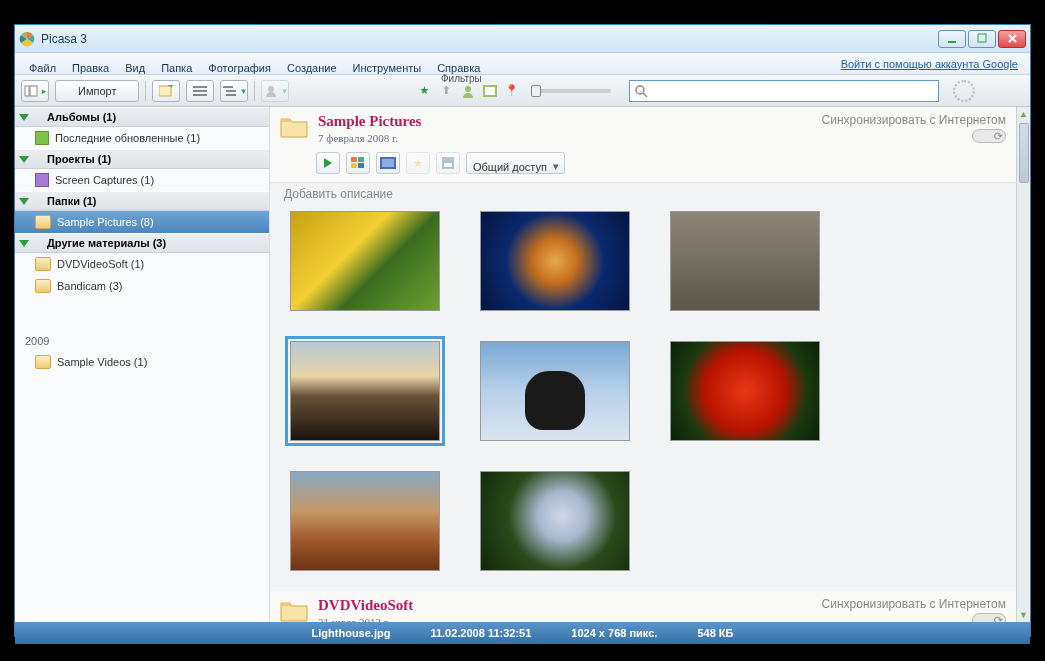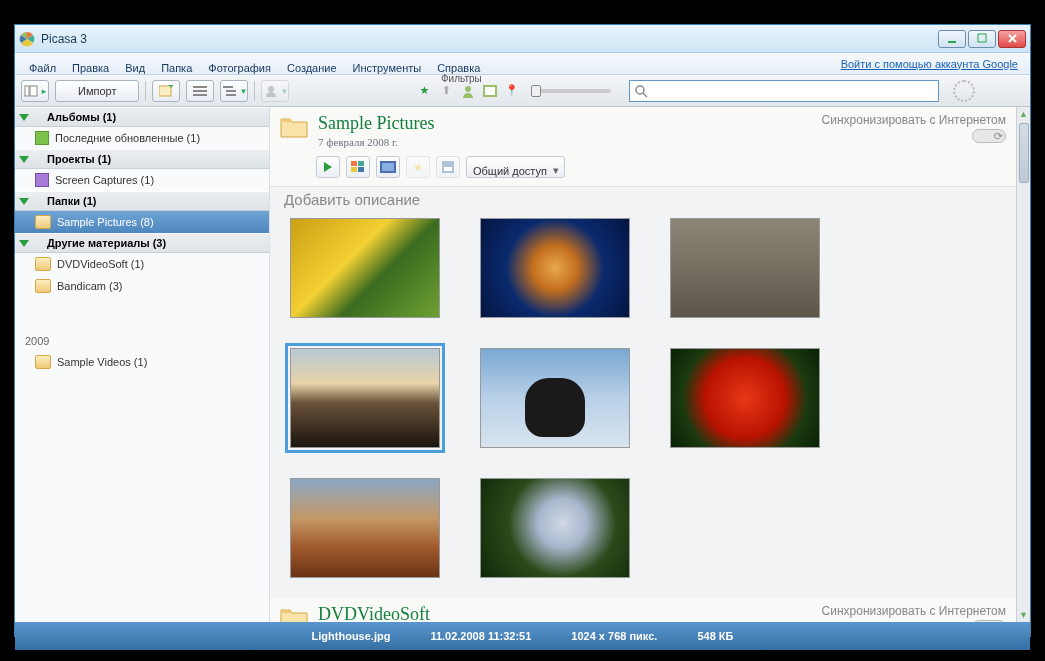--- a/index.html
+++ b/index.html
@@ -41,34 +41,34 @@
 .purple-box { background: #a87bd6; border: 1px solid #7a4fa8; width: 14px; height: 14px; }
 .year-label { padding: 4px 6px 4px 10px; color: #666; margin-top: 34px; }
 .main { flex: 1; background: #f2f3f4; overflow-y: hidden; position: relative; }
 .main-inner { position: absolute; top: 0; left: 0; right: 14px; bottom: 0; overflow: hidden; }
 .vscroll { position: absolute; right: 0; top: 0; width: 14px; height: 100%; background: #e8ecef; border-left: 1px solid #c8cfd6; }
 .vscroll .arrow { height: 14px; display: flex; align-items: center; justify-content: center; color: #6a6; font-size: 9px; }
 .vscroll .thumb { position: absolute; left: 2px; top: 16px; width: 10px; height: 60px; background: linear-gradient(#d4dde4,#bcc9d4); border: 1px solid #9fb0be; border-radius: 2px; }
 .folder-section { background: #f9f9f8; }
 .folder-header { display: flex; align-items: flex-start; padding: 6px 10px; gap: 10px; }
 .big-folder { width: 28px; height: 24px; margin-top: 2px; }
-.folder-title { font-family: Georgia, serif; font-size: 18px; color: #15803d; }
+.folder-title { font-family: Georgia, serif; font-size: 15px; color: #be185d; font-weight: bold; }
 .folder-date { font-family: Georgia, serif; font-size: 11px; color: #6a7280; margin-top: 2px; }
 .sync-area { margin-left: auto; text-align: right; }
 .sync-label { font-size: 12px; color: #888; }
 .sync-toggle { margin-top: 2px; width: 34px; height: 14px; border: 1px solid #bbb; border-radius: 7px; background: #e8e8e8; margin-left: auto; display: flex; align-items: center; justify-content: flex-end; padding-right: 2px; color: #888; }
 .folder-toolbar { display: flex; align-items: center; gap: 6px; padding: 2px 10px 8px 46px; }
 .ftbtn { width: 24px; height: 22px; border: 1px solid #c4cbd1; border-radius: 3px; background: linear-gradient(#fff,#ebeff3); display: flex; align-items: center; justify-content: center; }
 .play-tri { width: 0; height: 0; border-top: 5px solid transparent; border-bottom: 5px solid transparent; border-left: 8px solid #2a9d3f; }
 .share-btn { height: 22px; border: 1px solid #c4cbd1; border-radius: 3px; background: linear-gradient(#fff,#ebeff3); padding: 0 6px; display: flex; align-items: flex-end; gap: 6px; color: #333; }
-.desc-line { padding: 4px 14px 10px; color: #888; font-size: 15px; }
+.desc-line { padding: 4px 14px 10px; color: #888; font-size: 12px; }
 .thumb-grid { display: flex; flex-wrap: wrap; gap: 30px 40px; padding: 0 20px 20px; }
 .thumb { width: 150px; height: 100px; border: 1px solid #999; position: relative; }
 .thumb.selected { outline: 3px solid #4a9edb; outline-offset: 2px; }
-.statusbar { height: 28px; background: linear-gradient(#5a96cd,#356fa4); display: flex; align-items: center; color: #fff; font-size: 10px; padding: 0 8px; gap: 40px; justify-content: center; }
+.statusbar { height: 22px; background: linear-gradient(#5a96cd,#356fa4); display: flex; align-items: center; color: #fff; font-size: 10px; padding: 0 8px; gap: 40px; justify-content: center; }
 .statusbar .sb { font-weight: bold; }
 
 
 .img-tulips { background: linear-gradient(135deg,#c9a013 0%,#f3d033 40%,#3a6b1f 60%,#6fa032 100%); }
 .img-jelly { background: radial-gradient(circle at 50% 50%,#e8a94d 0%,#c46f1e 25%,#0a2a6e 55%,#041440 100%); }
 .img-koala { background: linear-gradient(#8d8678,#5c564a); }
 .img-light { background: linear-gradient(to bottom,#b8c8d4 0%,#e8d4a8 35%,#6a5238 55%,#1a1410 100%); }
 .img-peng { background: linear-gradient(to bottom,#7aa8d4 0%,#b8d0e8 50%,#d8e4ee 100%); position: relative; }
 .img-peng::after { content:""; position:absolute; left:30%; bottom:10%; width:40%; height:60%; background:#1a1a1a; border-radius:40% 40% 30% 30%; }
 .img-flower { background: radial-gradient(circle at 50% 50%,#e83818 0%,#b81200 45%,#1a3a0f 70%,#0a2005 100%); }

